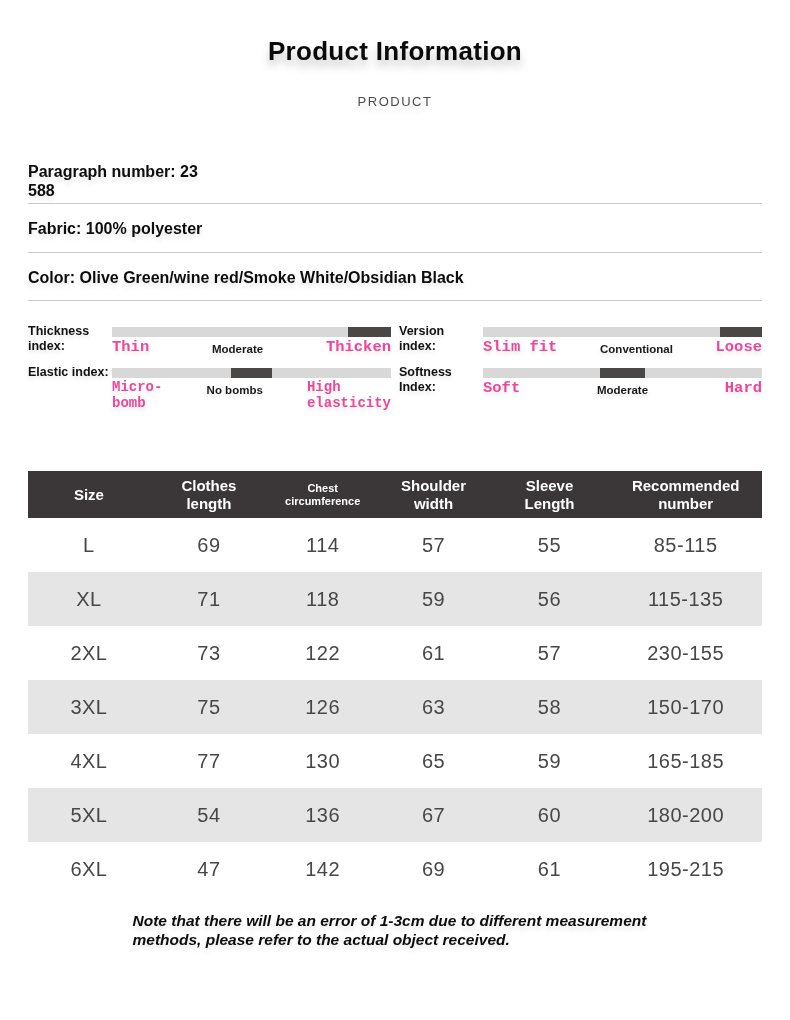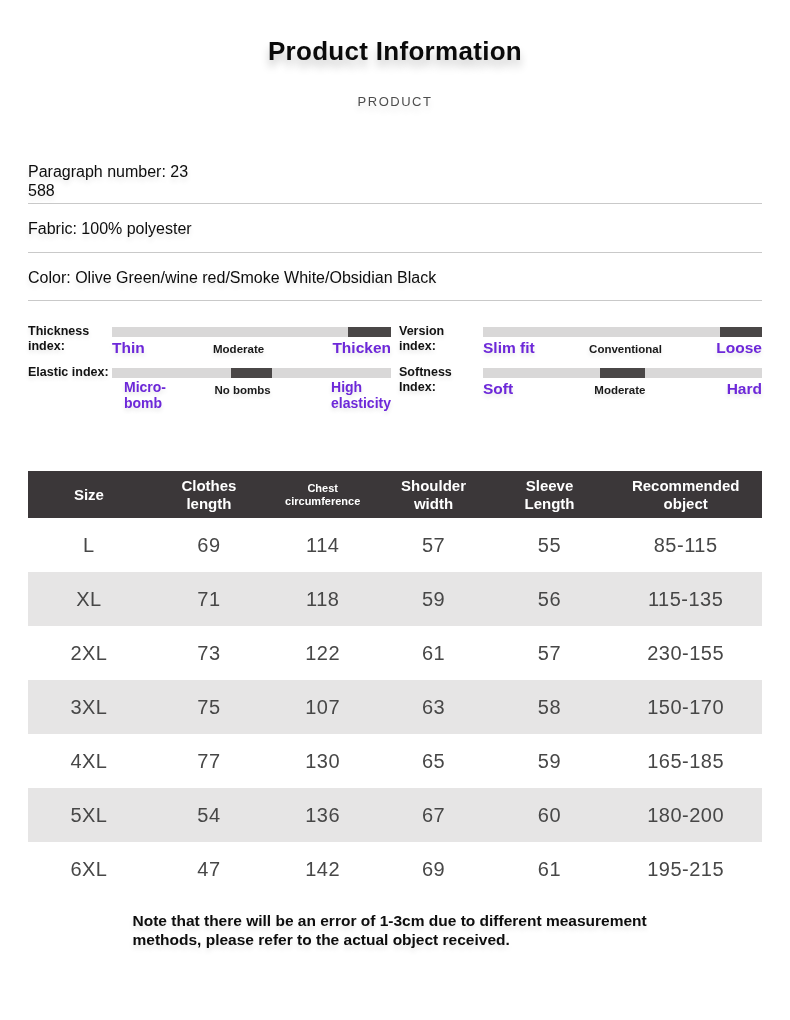--- a/index.html
+++ b/index.html
@@ -20,21 +20,21 @@
   .subtitle {
     margin-top:27px; text-align:center;
     font-size:13px; color:#4d4d4d; letter-spacing:1.5px;
     text-shadow:0 5px 7px rgba(0,0,0,0.12);
   }
 
   
   .info { margin-top:53px; }
   .info-row {
     border-bottom:1px solid #c9c9c9;
-    font-weight:normal; font-size:16px; line-height:1.2; color:#0d0d0d;
+    font-weight:bold; font-size:16px; line-height:1.2; color:#0d0d0d;
     white-space:pre-line;
     padding:15px 0 13px;
     text-shadow:0 4px 5px rgba(0,0,0,0.10);
   }
   .info-row:first-child { padding-top:0; padding-bottom:3px; }
 
   
   .indices {
     margin-top:22px;
     display:grid; grid-template-columns:1fr 1fr;
@@ -54,28 +54,28 @@
   }
   .idx-seg {
     position:absolute; top:0; height:100%;
     background:var(--bar-segment,#4a4747);
   }
   .idx-scale {
     display:flex; justify-content:space-between; align-items:flex-start;
     margin-top:2px;
   }
   .s-low, .s-high {
-    font-weight:bold; font-size:15.5px; line-height:1.12; color:#6d28d9;
-    white-space:pre-line; text-shadow:0 3px 4px rgba(0,0,0,0.10);
+    font-weight:bold; font-size:15.5px; line-height:1.12; color:#ec4899;
+    white-space:pre-line; text-shadow:0 3px 4px rgba(0,0,0,0.10);font-family:Liberation Mono, monospace;
   }
   .s-mid {
     font-weight:bold; font-size:11.5px; color:#1a1a1a; padding-top:4px;
     text-shadow:0 3px 4px rgba(0,0,0,0.10);
   }
-  .idx.two-line .s-low, .idx.two-line .s-high { font-size:14px;margin-left:12px; }
+  .idx.two-line .s-low, .idx.two-line .s-high { font-size:14px; }
 
   
   table.size-table {
     width:100%; border-collapse:collapse; margin-top:60px;
     table-layout:fixed;
   }
   .size-table col.c1 { width:16.6%; }
   .size-table col.c2 { width:16.1%; }
   .size-table col.c3 { width:14.9%; }
   .size-table col.c4 { width:15.3%; }
@@ -93,20 +93,21 @@
     font-size:20px; color:#474747; letter-spacing:0.5px;
   }
   .size-table tbody tr:nth-child(even) { background:var(--row-stripe-bg,#e6e5e5); }
 
   
   .note {
     width:525px; margin:16px auto 0;
     font-weight:bold; font-size:15.5px; line-height:1.22; color:#0d0d0d;
     white-space:pre-line;
     text-shadow:0 4px 5px rgba(0,0,0,0.10);
+    font-style:italic;
   }
 </style>
 </head>
 <body>
 
 <div class="page">
 
   <div class="title">Product Information</div>
   <div class="subtitle">PRODUCT</div>
 
@@ -196,21 +197,21 @@
         <th>Size</th>
         <th>Clothes
 length</th>
         <th class="col-chest">Chest
 circumference</th>
         <th>Shoulder
 width</th>
         <th>Sleeve
 Length</th>
         <th>Recommended
-object</th>
+number</th>
       </tr>
     </thead>
     <tbody>
         <tr>
           <td>L</td>
           <td>69</td>
           <td>114</td>
           <td>57</td>
           <td>55</td>
           <td>85-115</td>
@@ -227,21 +228,21 @@
           <td>2XL</td>
           <td>73</td>
           <td>122</td>
           <td>61</td>
           <td>57</td>
           <td>230-155</td>
         </tr>
         <tr>
           <td>3XL</td>
           <td>75</td>
-          <td>107</td>
+          <td>126</td>
           <td>63</td>
           <td>58</td>
           <td>150-170</td>
         </tr>
         <tr>
           <td>4XL</td>
           <td>77</td>
           <td>130</td>
           <td>65</td>
           <td>59</td>

